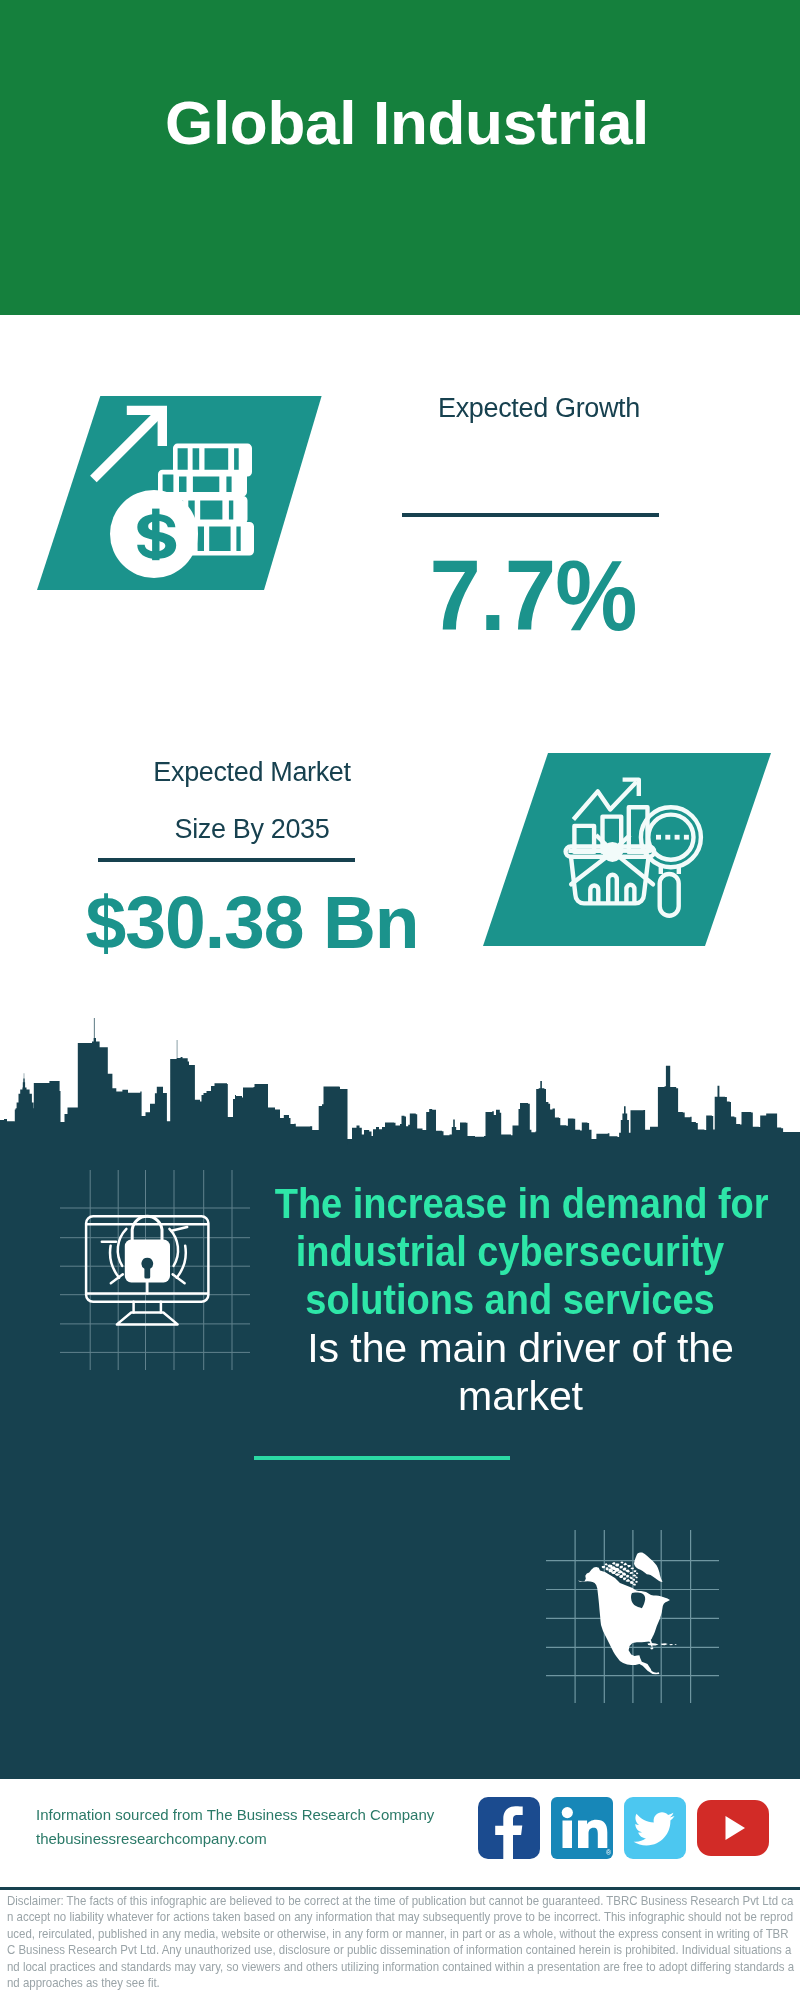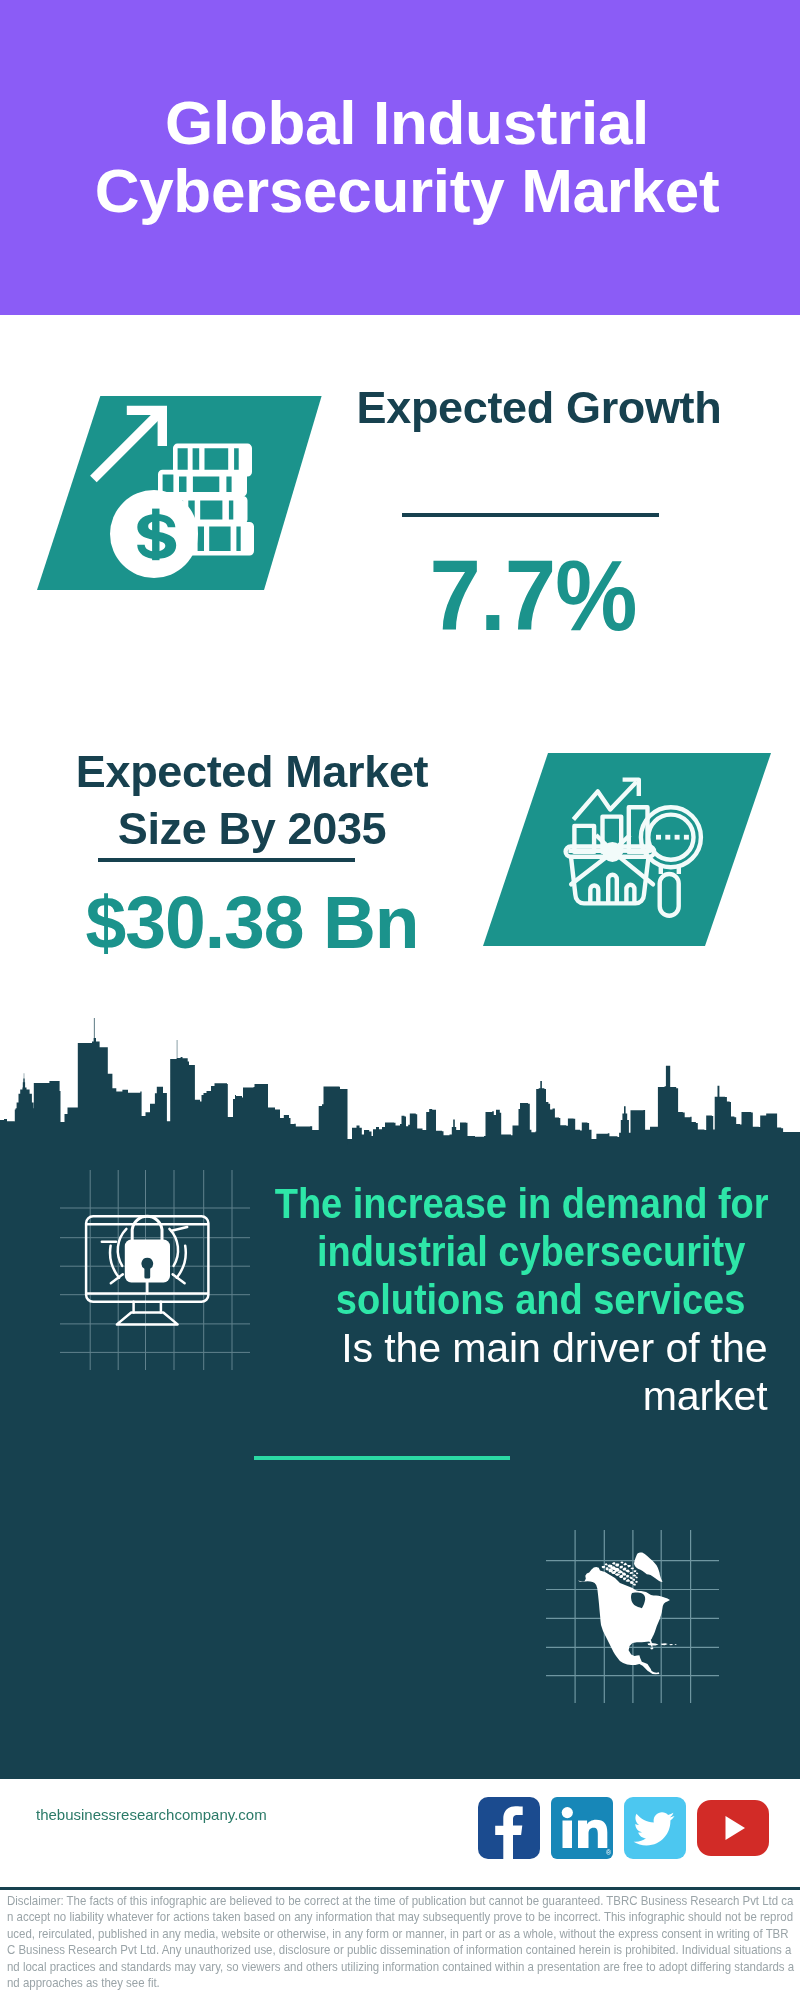--- a/index.html
+++ b/index.html
@@ -2,42 +2,42 @@
 <html><head>
 <meta charset="utf-8">
 <title>Global Industrial Cybersecurity Market</title>
 <style>
   * { box-sizing: border-box; margin: 0; padding: 0; }
   html, body { width: 800px; height: 2000px; }
   body { font-family: "Liberation Sans", sans-serif; background: #ffffff; -webkit-font-smoothing: antialiased; }
   .page { position: relative; width: 800px; height: 2000px; overflow: hidden; background: #ffffff; }
 
   
-  .header { position: absolute; left: 0; top: 0; width: 800px; height: 315px; background: #8b5cf6; }
+  .header { position: absolute; left: 0; top: 0; width: 800px; height: 315px; background: #15803d; }
   .header-title {
     position: absolute; left: 7px; top: 89px; width: 800px;
     color: #FFFFFF; font-size: 62px; font-weight: bold; text-align: center;
     line-height: 68px; letter-spacing: -0.3px;
   }
 
   .stat-head {
-    position: absolute; font-size: 45px; font-weight: bold; color: #17414F;
+    position: absolute; font-size: 27px; font-weight: normal; color: #17414F;
     line-height: 56.5px; text-align: center; letter-spacing: -0.35px;
   }
   .rule { position: absolute; height: 4px; background: #17414F; }
   .stat-value {
     position: absolute; font-size: 96px; font-weight: bold; color: #1B938C;
     line-height: 96px; text-align: center; letter-spacing: -1px;
   }
 
   
   .dark { position: absolute; left: 0; top: 1139px; width: 800px; height: 640px; background: #17414F; }
   .skyline { position: absolute; left: 0; top: 1016px; width: 800px; height: 125px; display: block; }
 
-  .driver-text { position: absolute; text-align: right; }
+  .driver-text { position: absolute; text-align: center; }
   .t-green { color: #2EE6A8; font-weight: bold; font-size: 42px; line-height: 48px; letter-spacing: -0.02px; transform: scaleX(0.905); }
   #region-highlight { transform: scaleX(0.995); margin-left: 5px; }
   #region-plain { transform: scaleX(1.096); font-size: 41px; margin-left:0; }
   .t-white { color: #FFFFFF; font-weight: normal; font-size: 41.5px; line-height: 48px; letter-spacing: -0.12px; transform: scaleX(0.99); margin-left: 21px; }
   .green-rule { position: absolute; height: 4px; background: #2BD9A4; }
 
   
   .footer { position: absolute; left: 0; top: 1779px; width: 800px; height: 221px; background: #FFFFFF; }
   .src-text { position: absolute; color: #2B7A68; font-size: 15px; line-height: 24px; }
   .social { position: absolute; }
@@ -49,21 +49,20 @@
   }
 </style>
 </head>
 <body>
 
 <div class="page">
 
   <div class="header">
     <div class="header-title">
       <span>Global Industrial</span><br>
-      <span>Cybersecurity Market</span>
     </div>
   </div>
 
   <svg class="icon-shape" style="position:absolute;left:30px;top:390px;width:300px;height:210px" viewBox="0 0 300 210" shape-rendering="geometricPrecision">
     <polygon points="70.3,6 291.6,6 234,200 7,200" fill="#1B938C"></polygon>
     <g fill="#FFFFFF" fill-rule="evenodd">
       <path d="M96.8,15.7 H137.0 V56.0 H127.6 V25.1 H96.8 Z"></path>
       <path d="M60.1,85.7 L127.3,18.5 L133.9,25.1 L66.7,92.3 Z"></path>
       <path d="M147.5,53.6 H217.5 A4.5,4.5 0 0 1 222.0,58.1 V82.1 A4.5,4.5 0 0 1 217.5,86.6 H147.5 A4.5,4.5 0 0 1 143.0,82.1 V58.1 A4.5,4.5 0 0 1 147.5,53.6 Z M147.6,58.2 V82.0 H157.7 V58.2 Z M162.6,58.2 V82.0 H169.2 V58.2 Z M174.5,58.2 V82.0 H198.2 V58.2 Z M204.1,58.2 V82.0 H208.7 V58.2 Z"></path>
       <path d="M132.5,79.8 H212.5 A4.5,4.5 0 0 1 217.0,84.3 V102.0 A4.5,4.5 0 0 1 212.5,106.5 H132.5 A4.5,4.5 0 0 1 128.0,102.0 V84.3 A4.5,4.5 0 0 1 132.5,79.8 Z M132.6,84.4 V101.9 H143.4 V84.4 Z M149.0,84.4 V101.9 H156.5 V84.4 Z M162.9,84.4 V101.9 H189.3 V84.4 Z M196.4,84.4 V101.9 H201.6 V84.4 Z"></path>
@@ -157,20 +156,21 @@
     <div class="t-white">
       <span>Is the main driver of the</span><br>
       <span>market</span>
     </div>
   </div>
   <div class="green-rule" style="left:254px;top:1456px;width:256px;"></div>
 
 
   <div class="footer">
     <div class="src-text" style="left:36px;top:24px;width:440px;">
+      <div>Information sourced from The Business Research Company</div>
       <div>thebusinessresearchcompany.com</div>
     </div>
 
     <svg class="social" style="left:478px;top:18px;width:62px;height:62px" viewBox="0 0 62 62">
       <rect x="0" y="0" width="62" height="62" rx="10" fill="#1B4B8F"></rect>
       <path fill="#FFFFFF" d="M35.0,62 V38.0 h8.1 l1.2,-9.4 h-9.3 v-6.0 c0,-2.7 0.8,-4.6 4.7,-4.6 h5.0 v-8.4 c-0.9,-0.1 -3.8,-0.4 -7.3,-0.4 c-7.2,0 -12.1,4.4 -12.1,12.5 v7.0 h-8.1 V38.0 h8.1 V62 Z"></path>
     </svg>
     <svg class="social" style="left:551px;top:18px;width:62px;height:62px" viewBox="0 0 62 62">
       <rect x="0" y="0" width="62" height="62" rx="6" fill="#1787B8"></rect>
       <rect x="11.5" y="23.5" width="9.5" height="27.5" fill="#FFFFFF"></rect>

